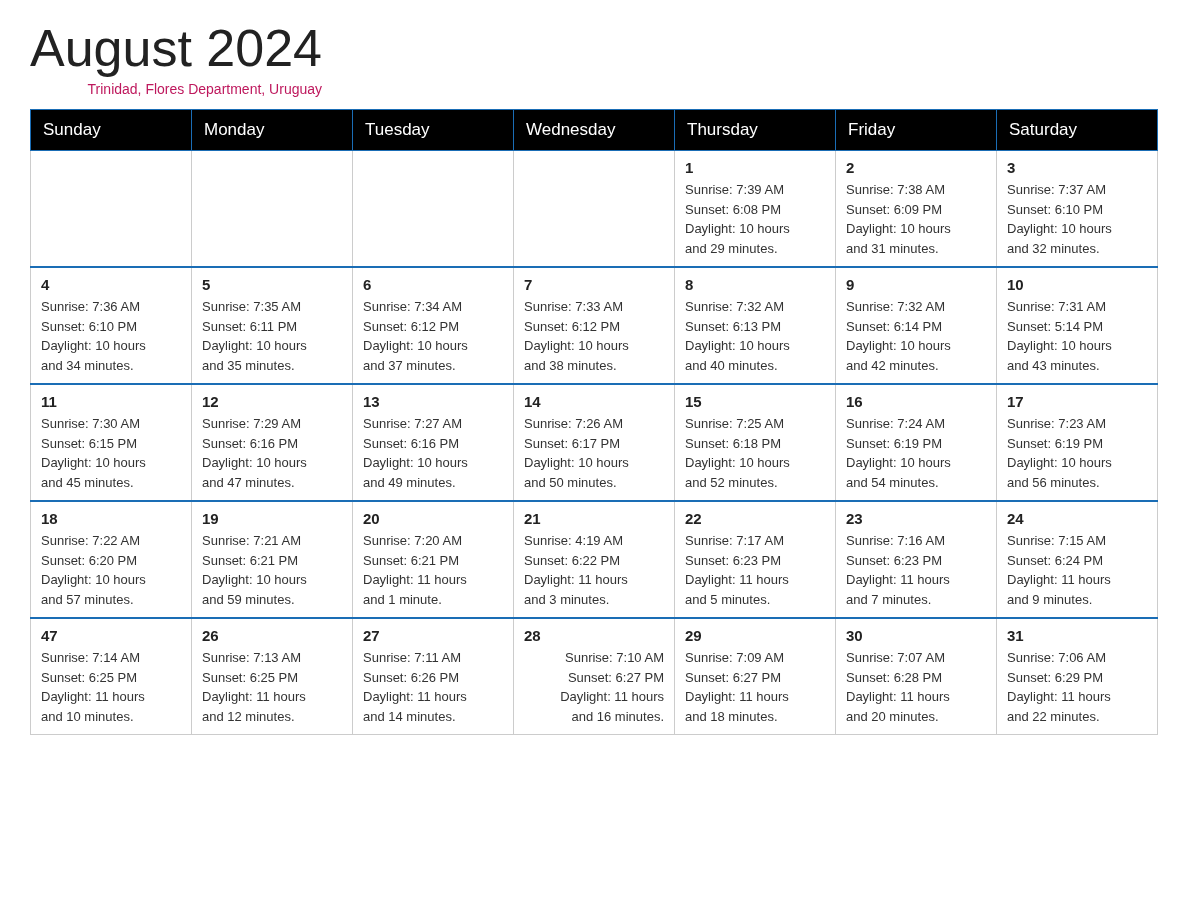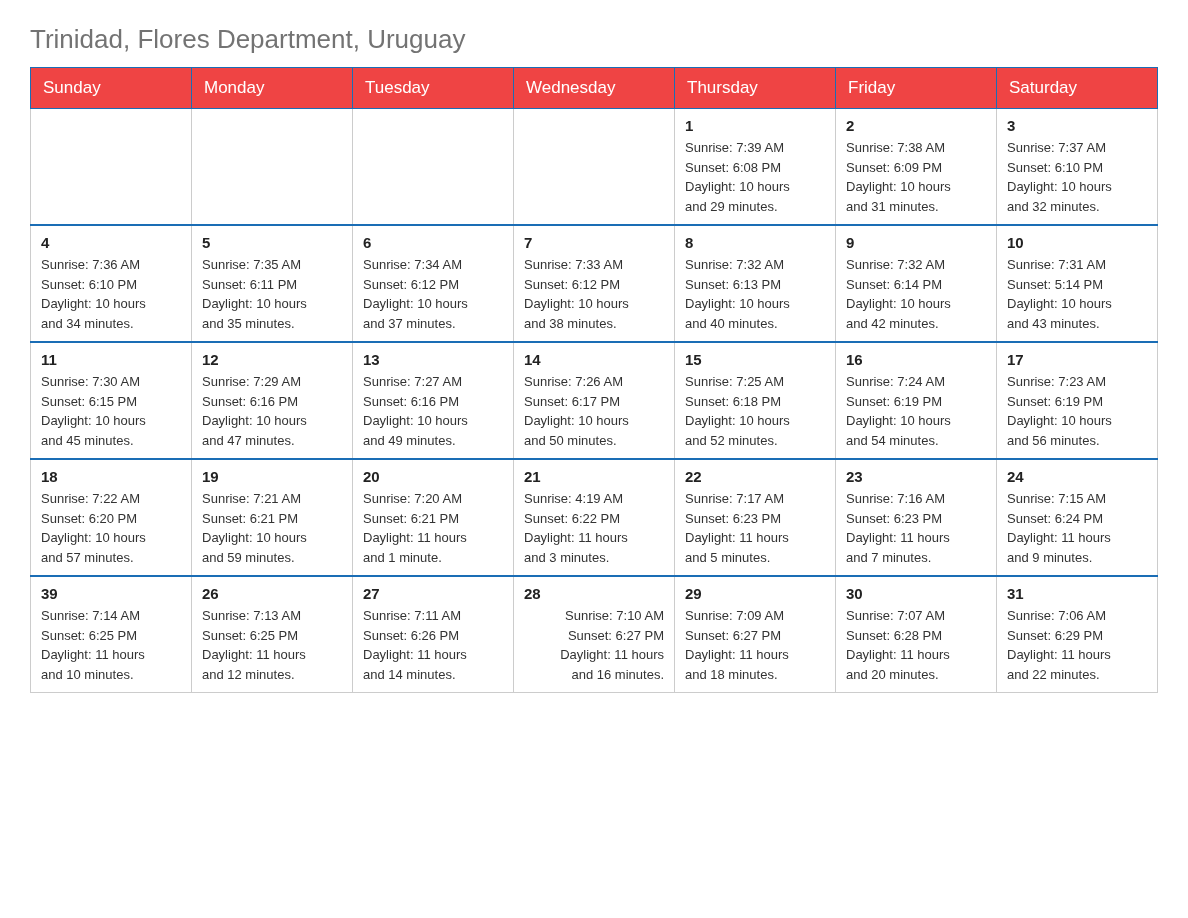--- a/index.html
+++ b/index.html
@@ -41,31 +41,31 @@
     .title-block {
       text-align: right;
     }
     .month-title {
       font-size: 52px;
       font-weight: normal;
       color: #222;
       line-height: 1.1;
     }
     .location-title {
-      font-size: 26px;
-      color: #737373;
+      font-size: 14px;
+      color: #be185d;
       margin-top: 4px;
     }
     .calendar {
       width: 100%;
       border-collapse: collapse;
       margin-top: 12px;
     }
     .calendar th {
-      background-color: #ef4444;
+      background-color: #000000;
       color: #fff;
       padding: 10px 12px;
       font-size: 17px;
       font-weight: normal;
       text-align: left;
       border: 1px solid #1a6db5;
     }
     .calendar td {
       vertical-align: top;
       padding: 8px 10px;
@@ -94,20 +94,21 @@
     }
     .calendar tbody tr:last-child td {
       border-bottom: 1px solid #ccc;
     }
   </style>
 </head>
 <body>
 
 <div class="header">
   <div class="title-block">
+    <div class="month-title">August 2024</div>
     <div class="location-title">Trinidad, Flores Department, Uruguay</div>
   </div>
 </div>
 
 <table class="calendar">
   <thead>
     <tr>
     <th>Sunday</th>
         <th>Monday</th>
         <th>Tuesday</th>
@@ -293,21 +294,21 @@
         <td>
           <div class="day-number">24</div>
           <div class="day-info" style="white-space: pre-line;">Sunrise: 7:15 AM
 Sunset: 6:24 PM
 Daylight: 11 hours
 and 9 minutes.</div>
         </td>
       </tr>
       <tr>
         <td>
-          <div class="day-number">39</div>
+          <div class="day-number">47</div>
           <div class="day-info" style="white-space: pre-line;">Sunrise: 7:14 AM
 Sunset: 6:25 PM
 Daylight: 11 hours
 and 10 minutes.</div>
         </td>
         <td>
           <div class="day-number">26</div>
           <div class="day-info" style="white-space: pre-line;">Sunrise: 7:13 AM
 Sunset: 6:25 PM
 Daylight: 11 hours

